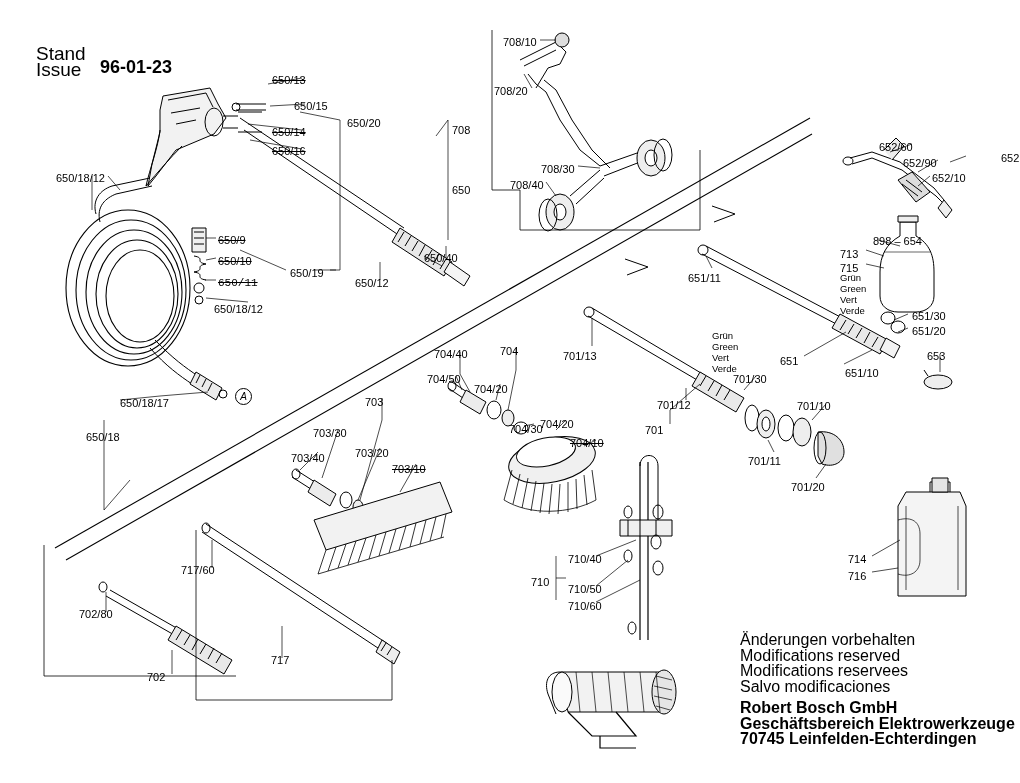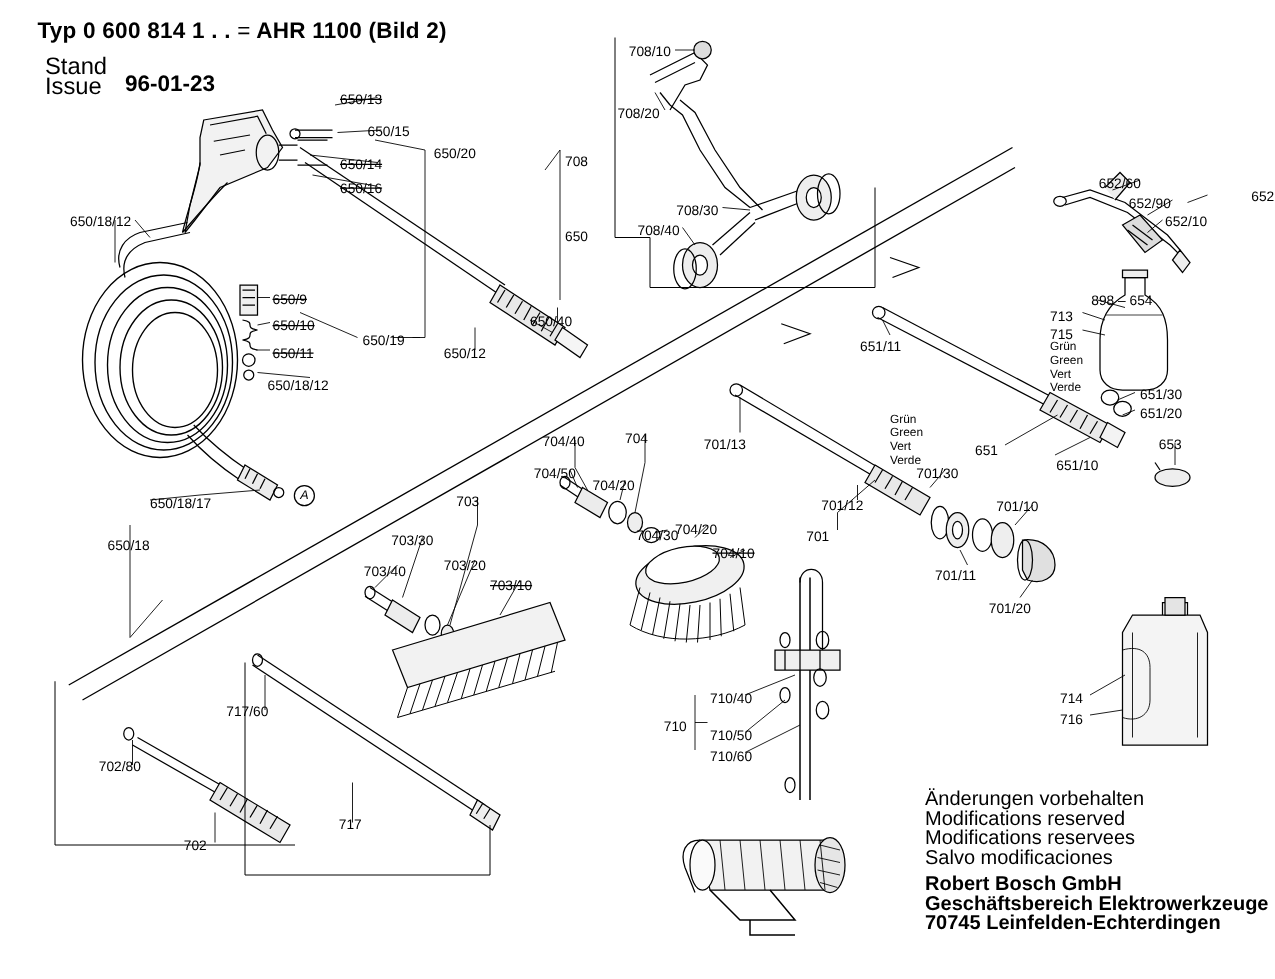--- a/index.html
+++ b/index.html
@@ -80,26 +80,20 @@
     font-style: italic;
     text-align: center;
     line-height: 15px;
   }
 </style>
 </head>
 <body>
 
 <div id="page">
 
-  <div class="title">
-    <span>Typ</span>
-    <span>0 600 814 1 . .</span>
-    <span class="thin">=</span>
-    <span>AHR 1100 (Bild 2)</span>
-  </div>
   <div class="stand-issue">
     <div>Stand</div>
     <div>Issue</div>
   </div>
   <div class="stand-date">96-01-23</div>
 
   <svg class="art" viewBox="0 0 1020 783">
     <g fill="none" stroke="#000" stroke-width="1">
 
       <path d="M55 548 L810 118" stroke-width="1.1"></path>
@@ -392,21 +386,21 @@
       <div class="lbl strike" style="left: 272px; top: 74px;">650/13</div>
       <div class="lbl" style="left: 274px; top: 100px; padding-left: 20px;">650/15</div>
       <div class="lbl strike" style="left: 272px; top: 126px;">650/14</div>
       <div class="lbl strike" style="left: 272px; top: 145px;">650/16</div>
       <div class="lbl" style="left: 347px; top: 117px;">650/20</div>
       <div class="lbl" style="left: 452px; top: 184px;">650</div>
       <div class="lbl" style="left: 424px; top: 252px;">650/40</div>
       <div class="lbl" style="left: 56px; top: 172px;">650/18/12</div>
       <div class="lbl strike" style="left: 218px; top: 234px;">650/9</div>
       <div class="lbl strike" style="left: 218px; top: 255px;">650/10</div>
-      <div class="lbl strike" style="left: 218px; top: 277px;">650/11</div>
+      <div class="lbl strike" style="left: 218px; top: 277px; font-family: Liberation Mono, monospace;">650/11</div>
       <div class="lbl" style="left: 214px; top: 303px;">650/18/12</div>
       <div class="lbl" style="left: 290px; top: 267px;">650/19</div>
       <div class="lbl" style="left: 355px; top: 277px;">650/12</div>
       <div class="lbl" style="left: 120px; top: 397px;">650/18/17</div>
       <div class="lbl" style="left: 86px; top: 431px;">650/18</div>
       <div class="lbl" style="left: 503px; top: 36px;">708/10</div>
       <div class="lbl" style="left: 494px; top: 85px;">708/20</div>
       <div class="lbl" style="left: 452px; top: 124px;">708</div>
       <div class="lbl" style="left: 541px; top: 163px;">708/30</div>
       <div class="lbl" style="left: 510px; top: 179px;">708/40</div>

